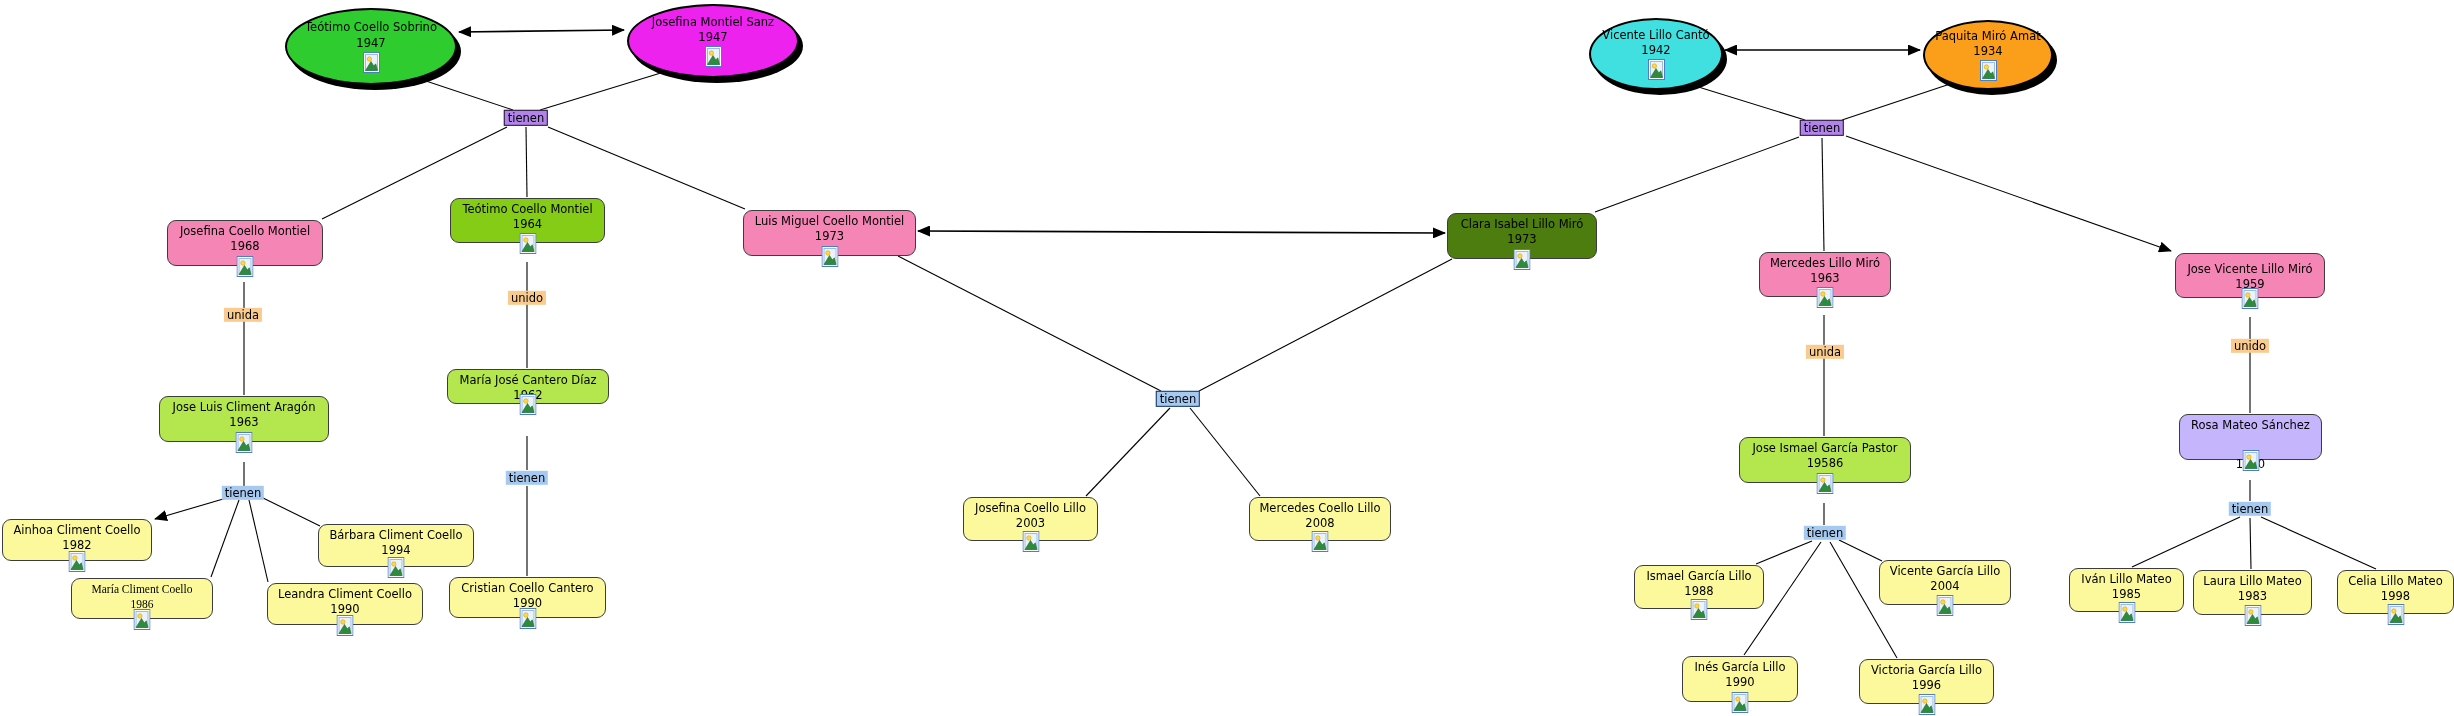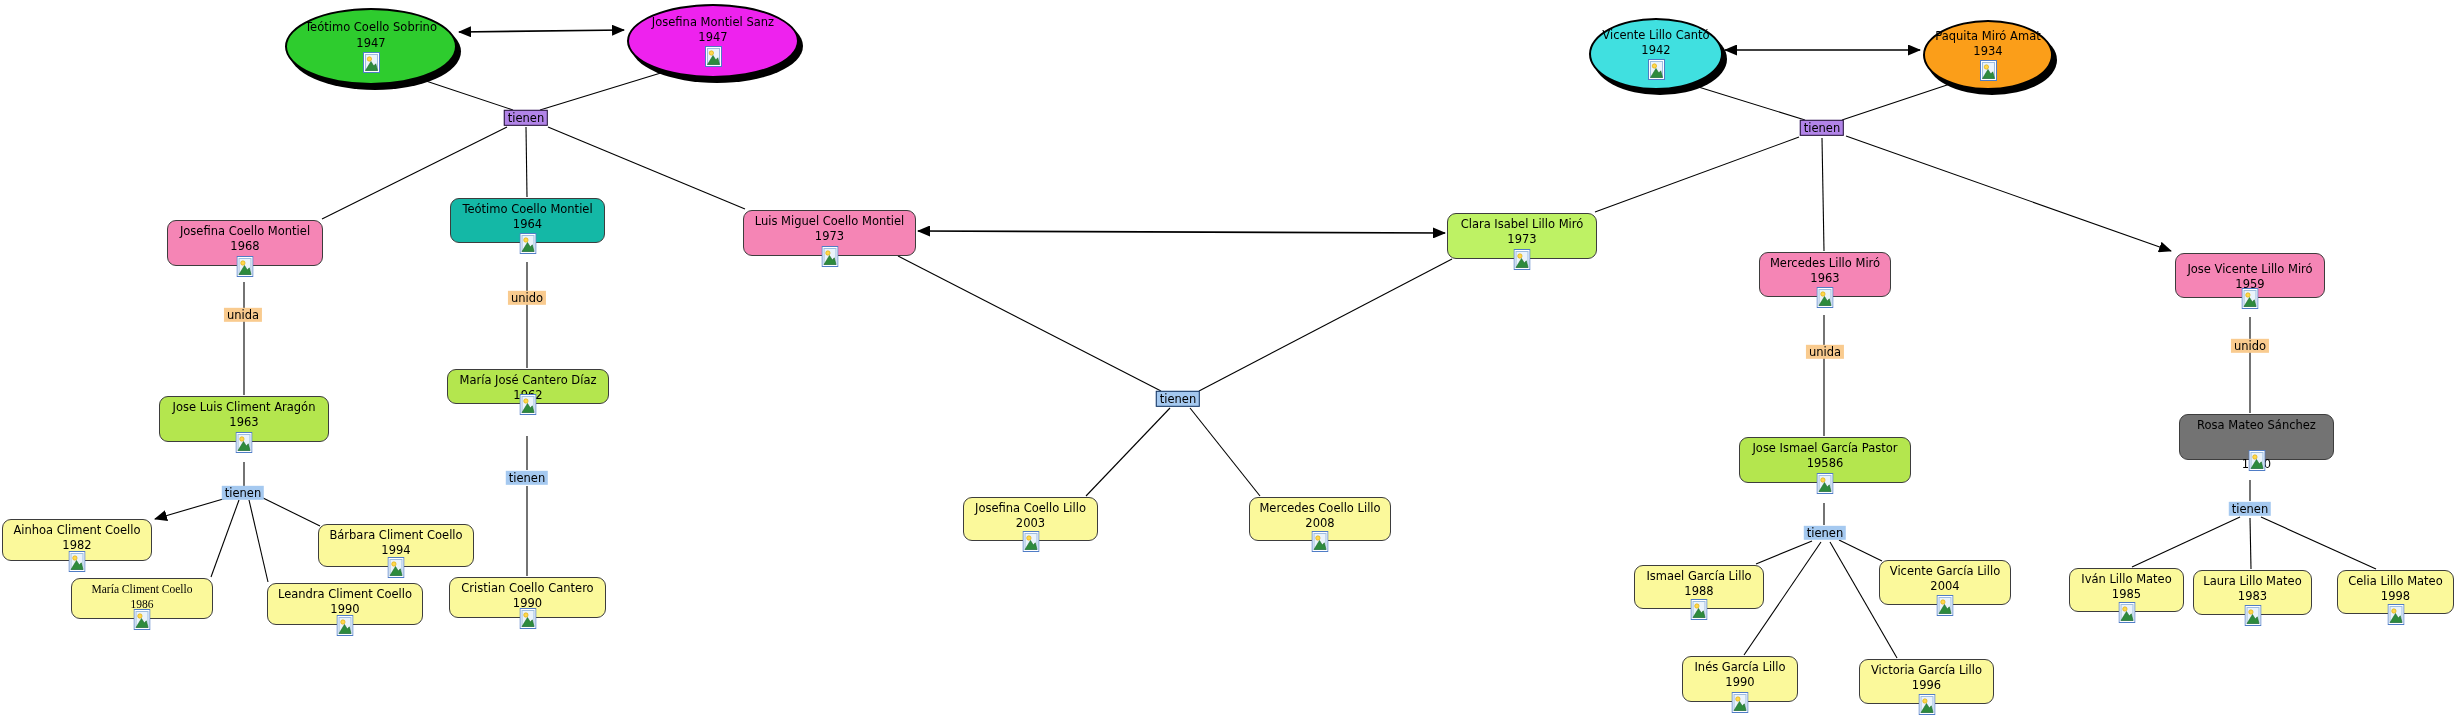--- a/index.html
+++ b/index.html
@@ -123,41 +123,41 @@
       <div class="node box" style="left: 167px; top: 220px; width: 156px; height: 46px; background: rgb(245, 133, 181);">
         <span class="nm">Josefina Coello Montiel</span>
         <span class="yr">1968</span>
         <span class="photo-icon"><svg width="17" height="21" viewBox="0 0 17 21">
             <rect x="0.5" y="0.5" width="16" height="20" fill="#ffffff" stroke="#4f7cc6"></rect>
             <rect x="2.5" y="2.5" width="12" height="16" fill="#eaf3fb" stroke="#9dbde0"></rect>
             <circle cx="6.4" cy="7" r="2.2" fill="#ffd84d" stroke="#d9a400" stroke-width="0.6"></circle>
             <path d="M2.5 18.5 L8 9.5 L10.8 14 L12.8 11.8 L14.5 18.5 Z" fill="#2e8b3d" stroke="#1e6b2d" stroke-width="0.6"></path>
           </svg></span>
       </div>
-      <div class="node box" style="left: 450px; top: 198px; width: 155px; height: 45px; background: #14b8a6;">
+      <div class="node box" style="left: 450px; top: 198px; width: 155px; height: 45px; background: #84cc16;">
         <span class="nm">Teótimo Coello Montiel</span>
         <span class="yr">1964</span>
         <span class="photo-icon"><svg width="17" height="21" viewBox="0 0 17 21">
             <rect x="0.5" y="0.5" width="16" height="20" fill="#ffffff" stroke="#4f7cc6"></rect>
             <rect x="2.5" y="2.5" width="12" height="16" fill="#eaf3fb" stroke="#9dbde0"></rect>
             <circle cx="6.4" cy="7" r="2.2" fill="#ffd84d" stroke="#d9a400" stroke-width="0.6"></circle>
             <path d="M2.5 18.5 L8 9.5 L10.8 14 L12.8 11.8 L14.5 18.5 Z" fill="#2e8b3d" stroke="#1e6b2d" stroke-width="0.6"></path>
           </svg></span>
       </div>
       <div class="node box" style="left: 743px; top: 210px; width: 173px; height: 46px; background: rgb(245, 133, 181);">
         <span class="nm">Luis Miguel Coello Montiel</span>
         <span class="yr">1973</span>
         <span class="photo-icon"><svg width="17" height="21" viewBox="0 0 17 21">
             <rect x="0.5" y="0.5" width="16" height="20" fill="#ffffff" stroke="#4f7cc6"></rect>
             <rect x="2.5" y="2.5" width="12" height="16" fill="#eaf3fb" stroke="#9dbde0"></rect>
             <circle cx="6.4" cy="7" r="2.2" fill="#ffd84d" stroke="#d9a400" stroke-width="0.6"></circle>
             <path d="M2.5 18.5 L8 9.5 L10.8 14 L12.8 11.8 L14.5 18.5 Z" fill="#2e8b3d" stroke="#1e6b2d" stroke-width="0.6"></path>
           </svg></span>
       </div>
-      <div class="node box" style="left: 1447px; top: 213px; width: 150px; height: 46px; background: #bef264; border-radius: 9px;">
+      <div class="node box" style="left: 1447px; top: 213px; width: 150px; height: 46px; background: #4d7c0f; border-radius: 9px;">
         <span class="nm">Clara Isabel Lillo Miró</span>
         <span class="yr">1973</span>
         <span class="photo-icon"><svg width="17" height="21" viewBox="0 0 17 21">
             <rect x="0.5" y="0.5" width="16" height="20" fill="#ffffff" stroke="#4f7cc6"></rect>
             <rect x="2.5" y="2.5" width="12" height="16" fill="#eaf3fb" stroke="#9dbde0"></rect>
             <circle cx="6.4" cy="7" r="2.2" fill="#ffd84d" stroke="#d9a400" stroke-width="0.6"></circle>
             <path d="M2.5 18.5 L8 9.5 L10.8 14 L12.8 11.8 L14.5 18.5 Z" fill="#2e8b3d" stroke="#1e6b2d" stroke-width="0.6"></path>
           </svg></span>
       </div>
       <div class="node box" style="left: 1759px; top: 252px; width: 132px; height: 45px; background: rgb(245, 133, 181);">
@@ -203,21 +203,21 @@
       <div class="node box" style="left: 1739px; top: 437px; width: 172px; height: 46px; background: rgb(180, 230, 78);">
         <span class="nm">Jose Ismael García Pastor</span>
         <span class="yr">19586</span>
         <span class="photo-icon"><svg width="17" height="21" viewBox="0 0 17 21">
             <rect x="0.5" y="0.5" width="16" height="20" fill="#ffffff" stroke="#4f7cc6"></rect>
             <rect x="2.5" y="2.5" width="12" height="16" fill="#eaf3fb" stroke="#9dbde0"></rect>
             <circle cx="6.4" cy="7" r="2.2" fill="#ffd84d" stroke="#d9a400" stroke-width="0.6"></circle>
             <path d="M2.5 18.5 L8 9.5 L10.8 14 L12.8 11.8 L14.5 18.5 Z" fill="#2e8b3d" stroke="#1e6b2d" stroke-width="0.6"></path>
           </svg></span>
       </div>
-      <div class="node box" style="left: 2179px; top: 414px; width: 155px; height: 46px; background: #737373; gap: 24px;">
+      <div class="node box" style="left: 2179px; top: 414px; width: 143px; height: 46px; background: #c4b5fd; gap: 24px;">
         <span class="nm">Rosa Mateo Sánchez</span>
         <span class="yr">1960</span>
         <span class="photo-icon"><svg width="17" height="21" viewBox="0 0 17 21">
             <rect x="0.5" y="0.5" width="16" height="20" fill="#ffffff" stroke="#4f7cc6"></rect>
             <rect x="2.5" y="2.5" width="12" height="16" fill="#eaf3fb" stroke="#9dbde0"></rect>
             <circle cx="6.4" cy="7" r="2.2" fill="#ffd84d" stroke="#d9a400" stroke-width="0.6"></circle>
             <path d="M2.5 18.5 L8 9.5 L10.8 14 L12.8 11.8 L14.5 18.5 Z" fill="#2e8b3d" stroke="#1e6b2d" stroke-width="0.6"></path>
           </svg></span>
       </div>
       <div class="node box" style="left: 2px; top: 519px; width: 150px; height: 42px; background: rgb(251, 249, 155);">

